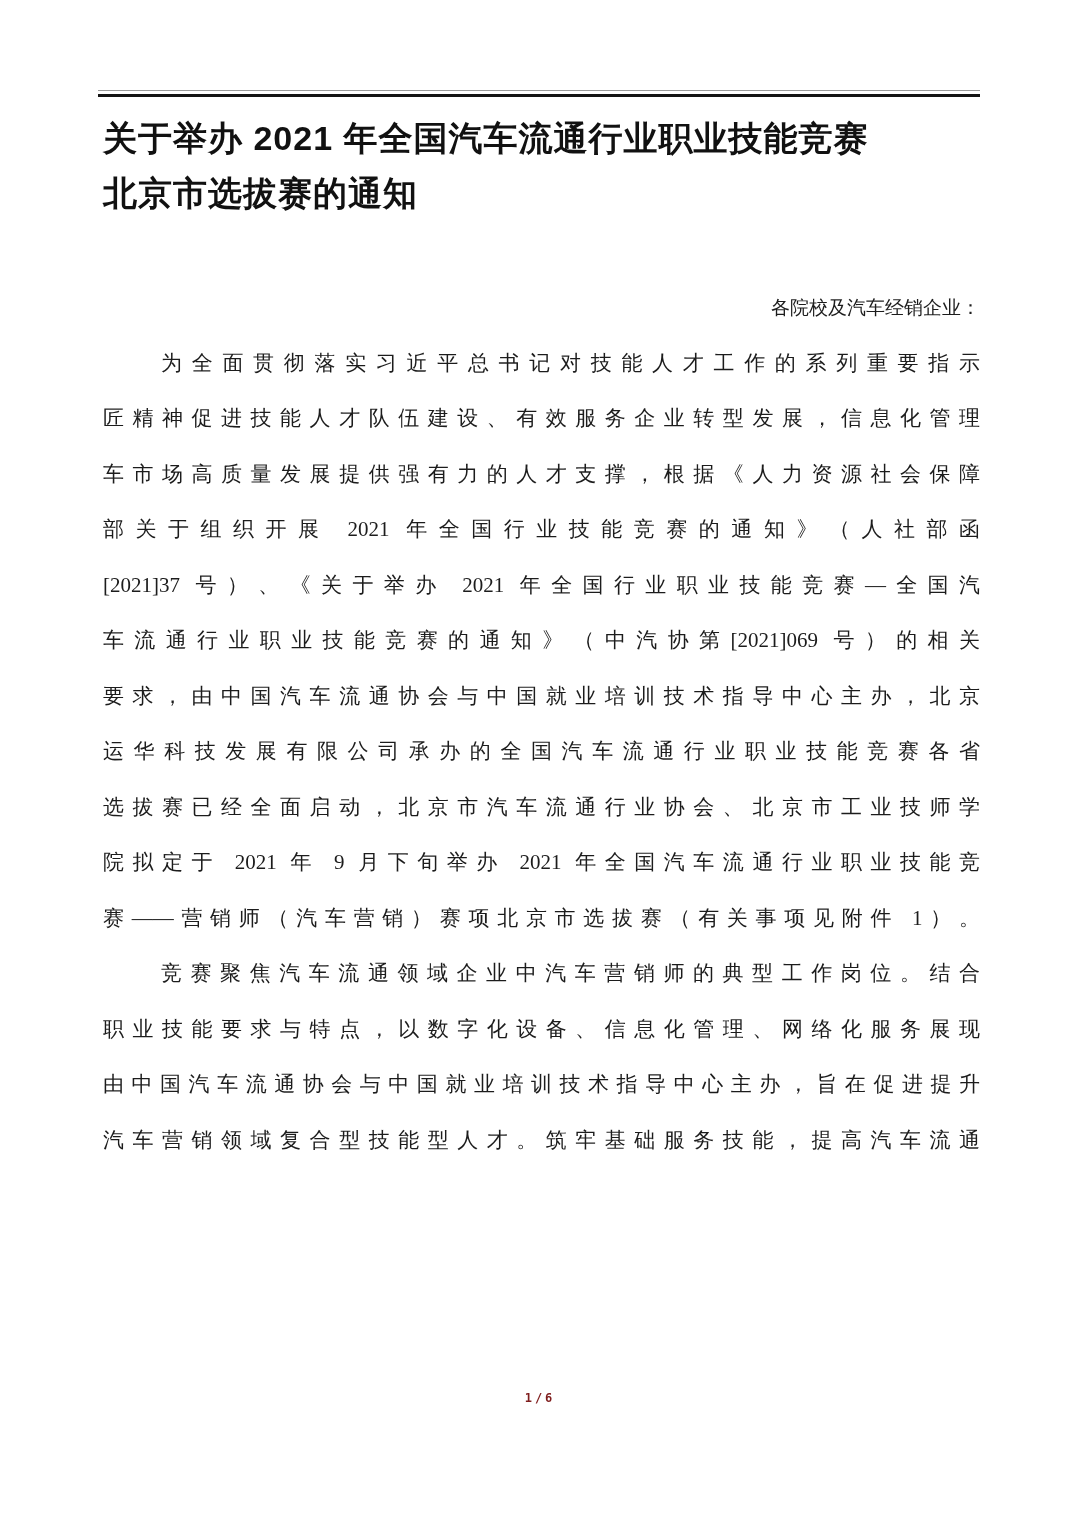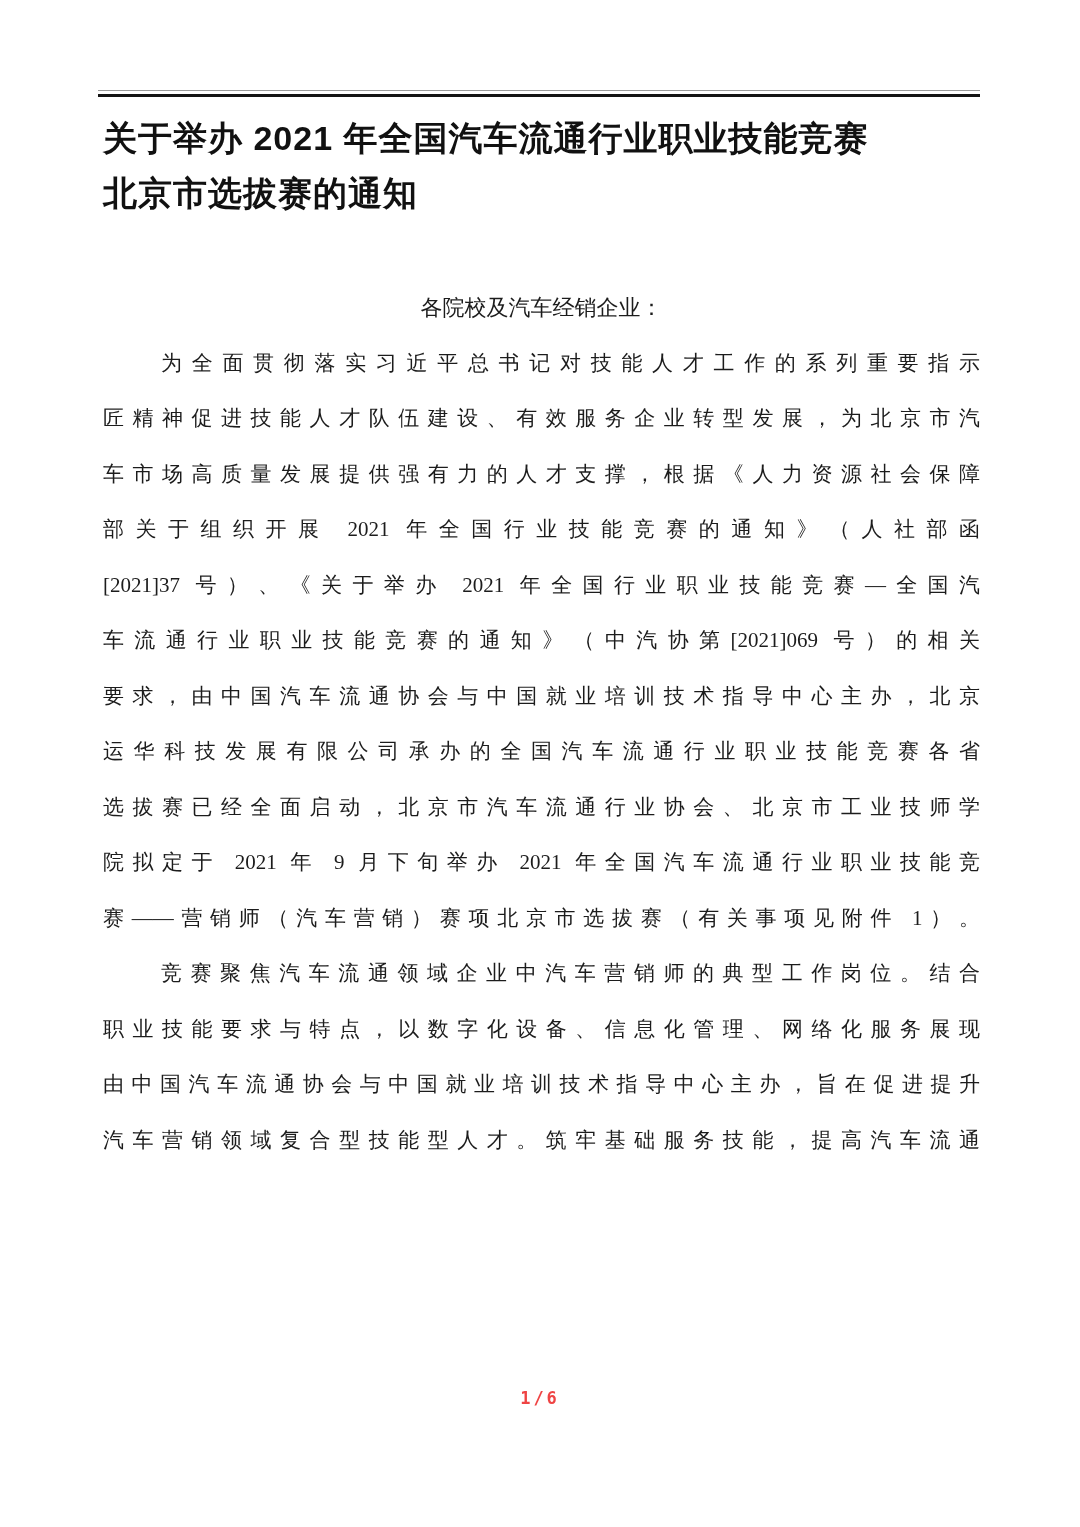--- a/index.html
+++ b/index.html
@@ -31,23 +31,23 @@
     line-height: 55px;
     color: #111111;
     letter-spacing: 1px;
     white-space: nowrap;
   }
   .doc-body {
     margin: 59px 100px 0 103px;
     width: 877px;
   }
   .salutation {
-    font-size: 22px;
+    font-size: 19px;
     line-height: 55.5px;
-    text-align: center;
+    text-align: right;
     white-space: nowrap;
   }
   .line {
     font-size: 21px;
     line-height: 55.5px;
     text-align: justify;
     text-align-last: justify;
     text-justify: inter-character;
   }
   .line.indent {
@@ -56,42 +56,42 @@
   .page-footer {
     position: absolute;
     top: 1388px;
     left: 0;
     width: 1080px;
     text-align: center;
   }
   .page-number {
     font-family: "DejaVu Sans Mono", "Liberation Mono", monospace;
     font-weight: bold;
-    font-size: 17px;
+    font-size: 12px;
     letter-spacing: 3px;
-    color: #ef4444;
+    color: #7f1d1d;
     text-align: center;
   }
 </style>
 </head>
 <body>
 
 <div class="header-rule"></div>
 
 <div class="title-block">
     <div class="title-line">关于举办 2021 年全国汽车流通行业职业技能竞赛</div>
     <div class="title-line">北京市选拔赛的通知</div>
   </div>
 
 <div class="doc-body">
   <div class="salutation">各院校及汽车经销企业：</div>
   <div>
       <div class="paragraph">
         <div class="line indent">为全面贯彻落实习近平总书记对技能人才工作的系列重要指示</div>
-        <div class="line">匠精神促进技能人才队伍建设、有效服务企业转型发展，为北京市汽</div>
+        <div class="line">匠精神促进技能人才队伍建设、有效服务企业转型发展，信息化管理</div>
         <div class="line">车市场高质量发展提供强有力的人才支撑，根据《人力资源社会保障</div>
         <div class="line">部关于组织开展 2021 年全国行业技能竞赛的通知》（人社部函</div>
         <div class="line">[2021]37 号）、《关于举办 2021 年全国行业职业技能竞赛—全国汽</div>
         <div class="line">车流通行业职业技能竞赛的通知》（中汽协第[2021]069 号）的相关</div>
         <div class="line">要求，由中国汽车流通协会与中国就业培训技术指导中心主办，北京</div>
         <div class="line">运华科技发展有限公司承办的全国汽车流通行业职业技能竞赛各省</div>
         <div class="line">选拔赛已经全面启动，北京市汽车流通行业协会、北京市工业技师学</div>
         <div class="line">院拟定于 2021 年 9 月下旬举办 2021 年全国汽车流通行业职业技能竞</div>
         <div class="line">赛——营销师（汽车营销）赛项北京市选拔赛（有关事项见附件 1）。</div>
       </div>

